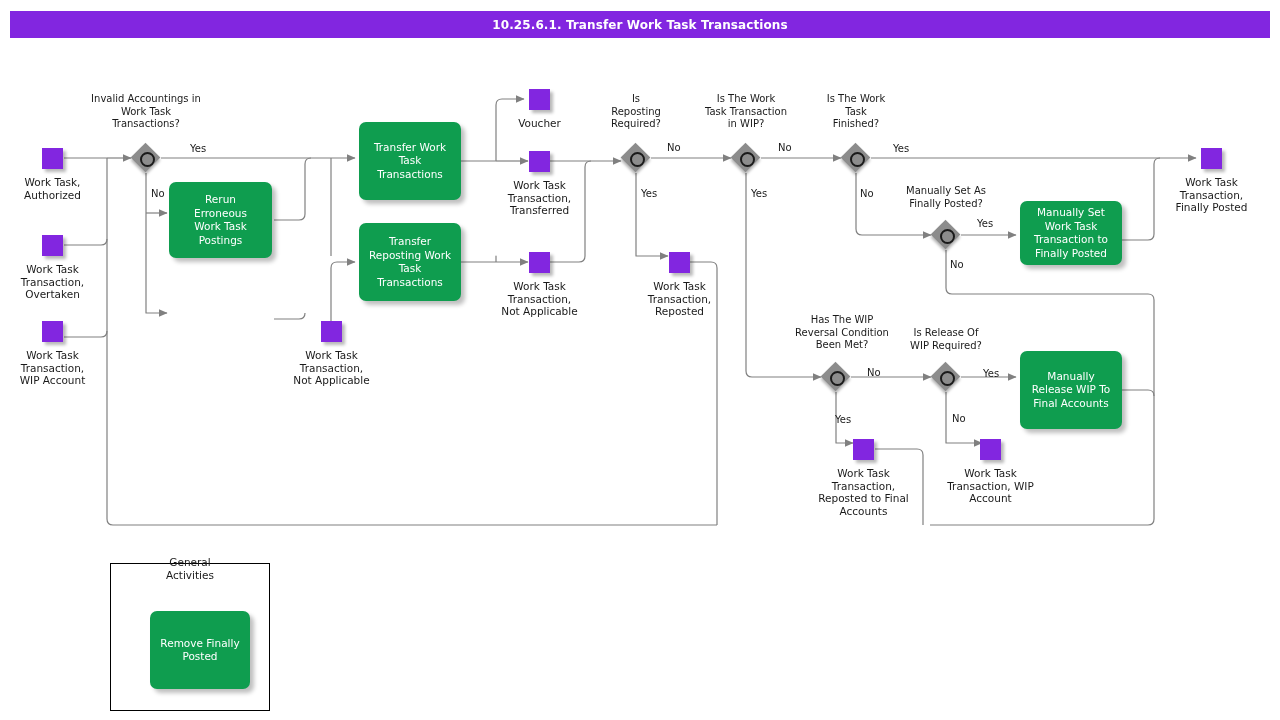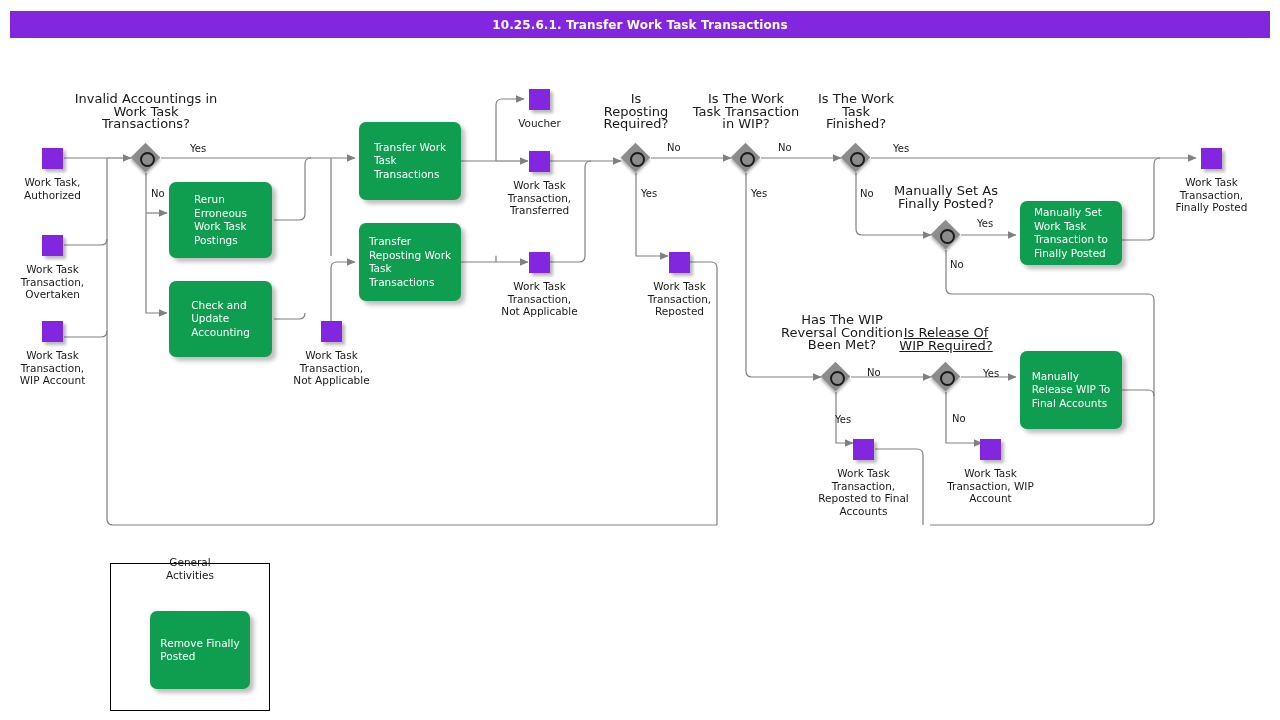--- a/index.html
+++ b/index.html
@@ -24,32 +24,32 @@
   .obj .sq{width:21px;height:21px;background:#8226e0;
            box-shadow:3px 3px 3px rgba(0,0,0,.28);}
   .obj .cap{position:absolute;left:50%;transform:translateX(-50%);
             top:28px;white-space:nowrap;text-align:center;
             font-size:10.5px;color:#1a1a1a;line-height:12.5px;}
 
   
   .act{background:#0f9d4f;border-radius:7px;color:#ffffff;
        box-shadow:4px 4px 4px rgba(0,0,0,.25);
        display:flex;align-items:center;justify-content:center;
-       text-align:left;font-size:10.5px;line-height:13.5px;
+       text-align:center;font-size:10.5px;line-height:13.5px;
        padding:2px 6px;box-sizing:border-box;}
 
   
   .dec{width:30px;height:30px;}
   .dec .dia{position:absolute;left:0;top:0;width:21px;height:21px;
             background:#8c8c8c;transform:rotate(45deg);margin:4px;
             box-shadow:2px 2px 3px rgba(0,0,0,.3);}
   .dec .ring{position:absolute;left:9px;top:9px;width:11px;height:11px;
              border:2px solid #1a1a1a;border-radius:50%;background:#8c8c8c;}
   .dec .q{position:absolute;left:50%;transform:translateX(-50%);
-          white-space:nowrap;text-align:center;font-size:13px;
+          white-space:nowrap;text-align:center;font-size:10px;
           color:#1a1a1a;line-height:12.5px;}
 
   
   .elbl{position:absolute;font-size:10px;color:#1a1a1a;white-space:nowrap;}
 
   
   .frame{position:absolute;border:1.2px solid #000;box-sizing:border-box;}
   .frame-cap{position:absolute;left:50%;transform:translateX(-50%);
              white-space:nowrap;text-align:center;font-size:10.5px;
              color:#1a1a1a;line-height:12.5px;margin-top:21px;}
@@ -191,23 +191,20 @@
 
   <div class="node obj" style="left:1201px;top:148px;">
     <div class="sq"></div>
     <div class="cap">Work Task<br>Transaction,<br>Finally Posted</div>
   </div>
 
   <div class="node act" style="left:169px;top:182px;width:103px;height:76px;">
     <span>Rerun<br>Erroneous<br>Work Task<br>Postings</span>
   </div>
 
-  <div class="node act" style="left:169px;top:281px;width:103px;height:76px;">
-    <span>Check and<br>Update<br>Accounting</span>
-  </div>
 
   <div class="node act" style="left:359px;top:122px;width:102px;height:78px;">
     <span>Transfer Work<br>Task<br>Transactions</span>
   </div>
 
   <div class="node act" style="left:359px;top:223px;width:102px;height:78px;">
     <span>Transfer<br>Reposting Work<br>Task<br>Transactions</span>
   </div>
 
   <div class="node act" style="left:1020px;top:201px;width:102px;height:64px;">
@@ -254,21 +251,21 @@
 
   <div class="node dec" style="left:821px;top:362px;">
     <div class="dia"></div>
     <div class="ring"></div>
     <div class="q" style="top:-48px;margin-left:6px;">Has The WIP<br>Reversal Condition<br>Been Met?</div>
   </div>
 
   <div class="node dec" style="left:931px;top:362px;">
     <div class="dia"></div>
     <div class="ring"></div>
-    <div class="q" style="top:-35px;text-decoration:underline;">Is Release Of<br>WIP Required?</div>
+    <div class="q" style="top:-35px;">Is Release Of<br>WIP Required?</div>
   </div>
 
   <div class="elbl" style="left:190px;top:143px;">Yes</div>
   <div class="elbl" style="left:151px;top:188px;">No</div>
   <div class="elbl" style="left:667px;top:142px;">No</div>
   <div class="elbl" style="left:641px;top:188px;">Yes</div>
   <div class="elbl" style="left:778px;top:142px;">No</div>
   <div class="elbl" style="left:751px;top:188px;">Yes</div>
   <div class="elbl" style="left:893px;top:143px;">Yes</div>
   <div class="elbl" style="left:860px;top:188px;">No</div>

